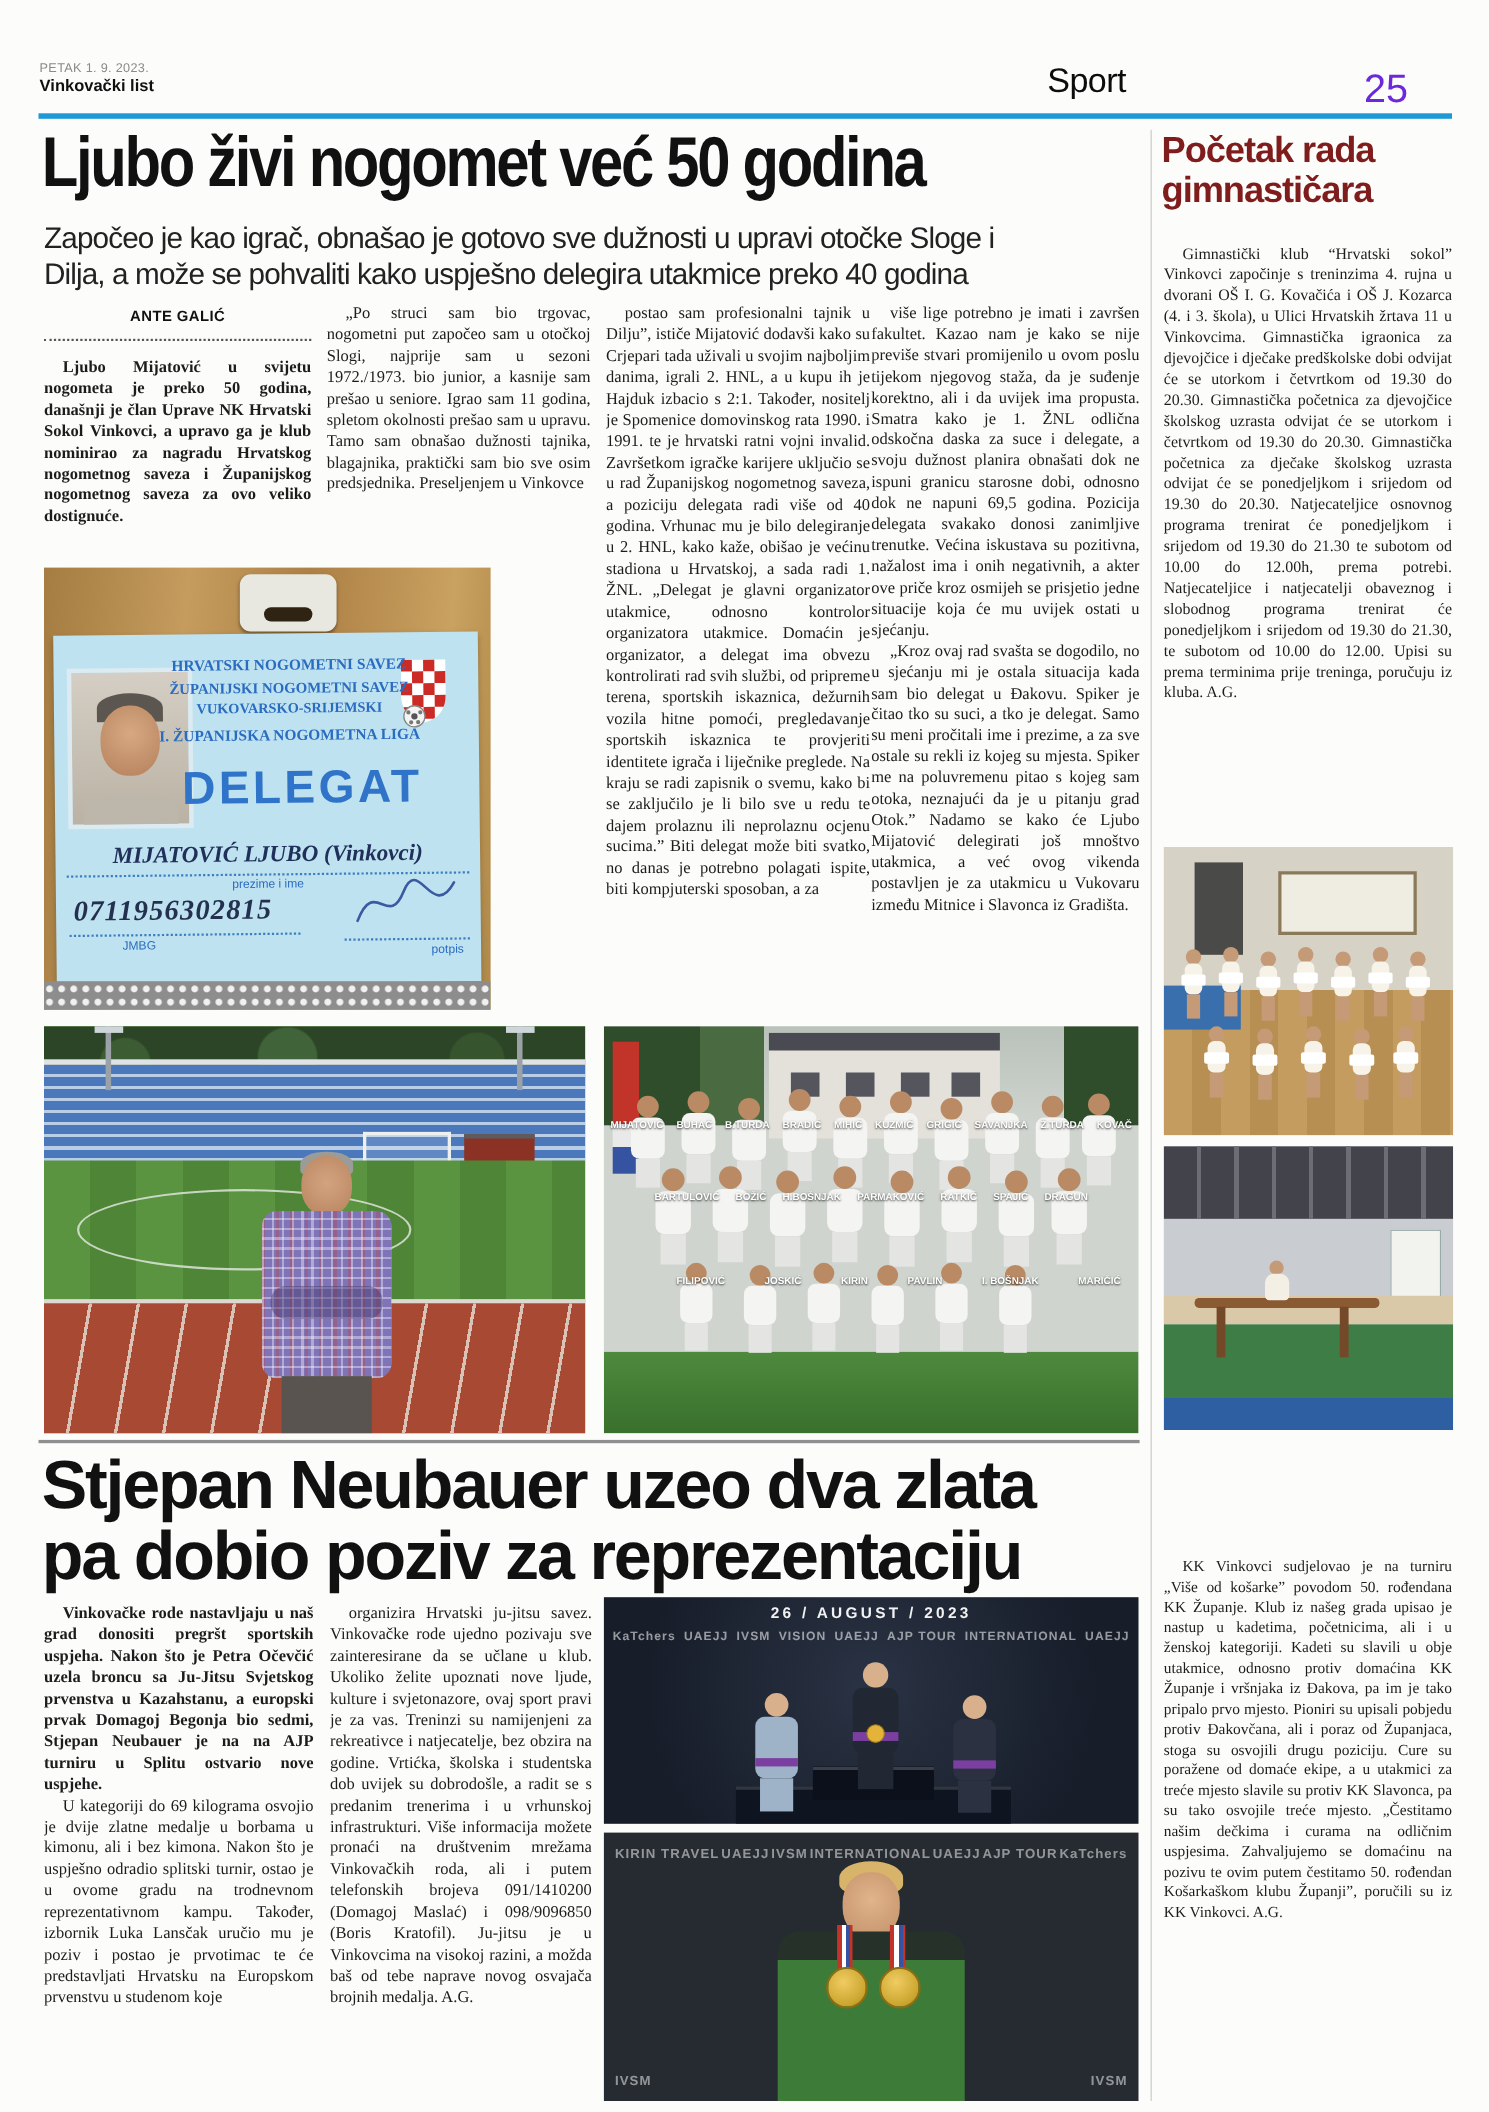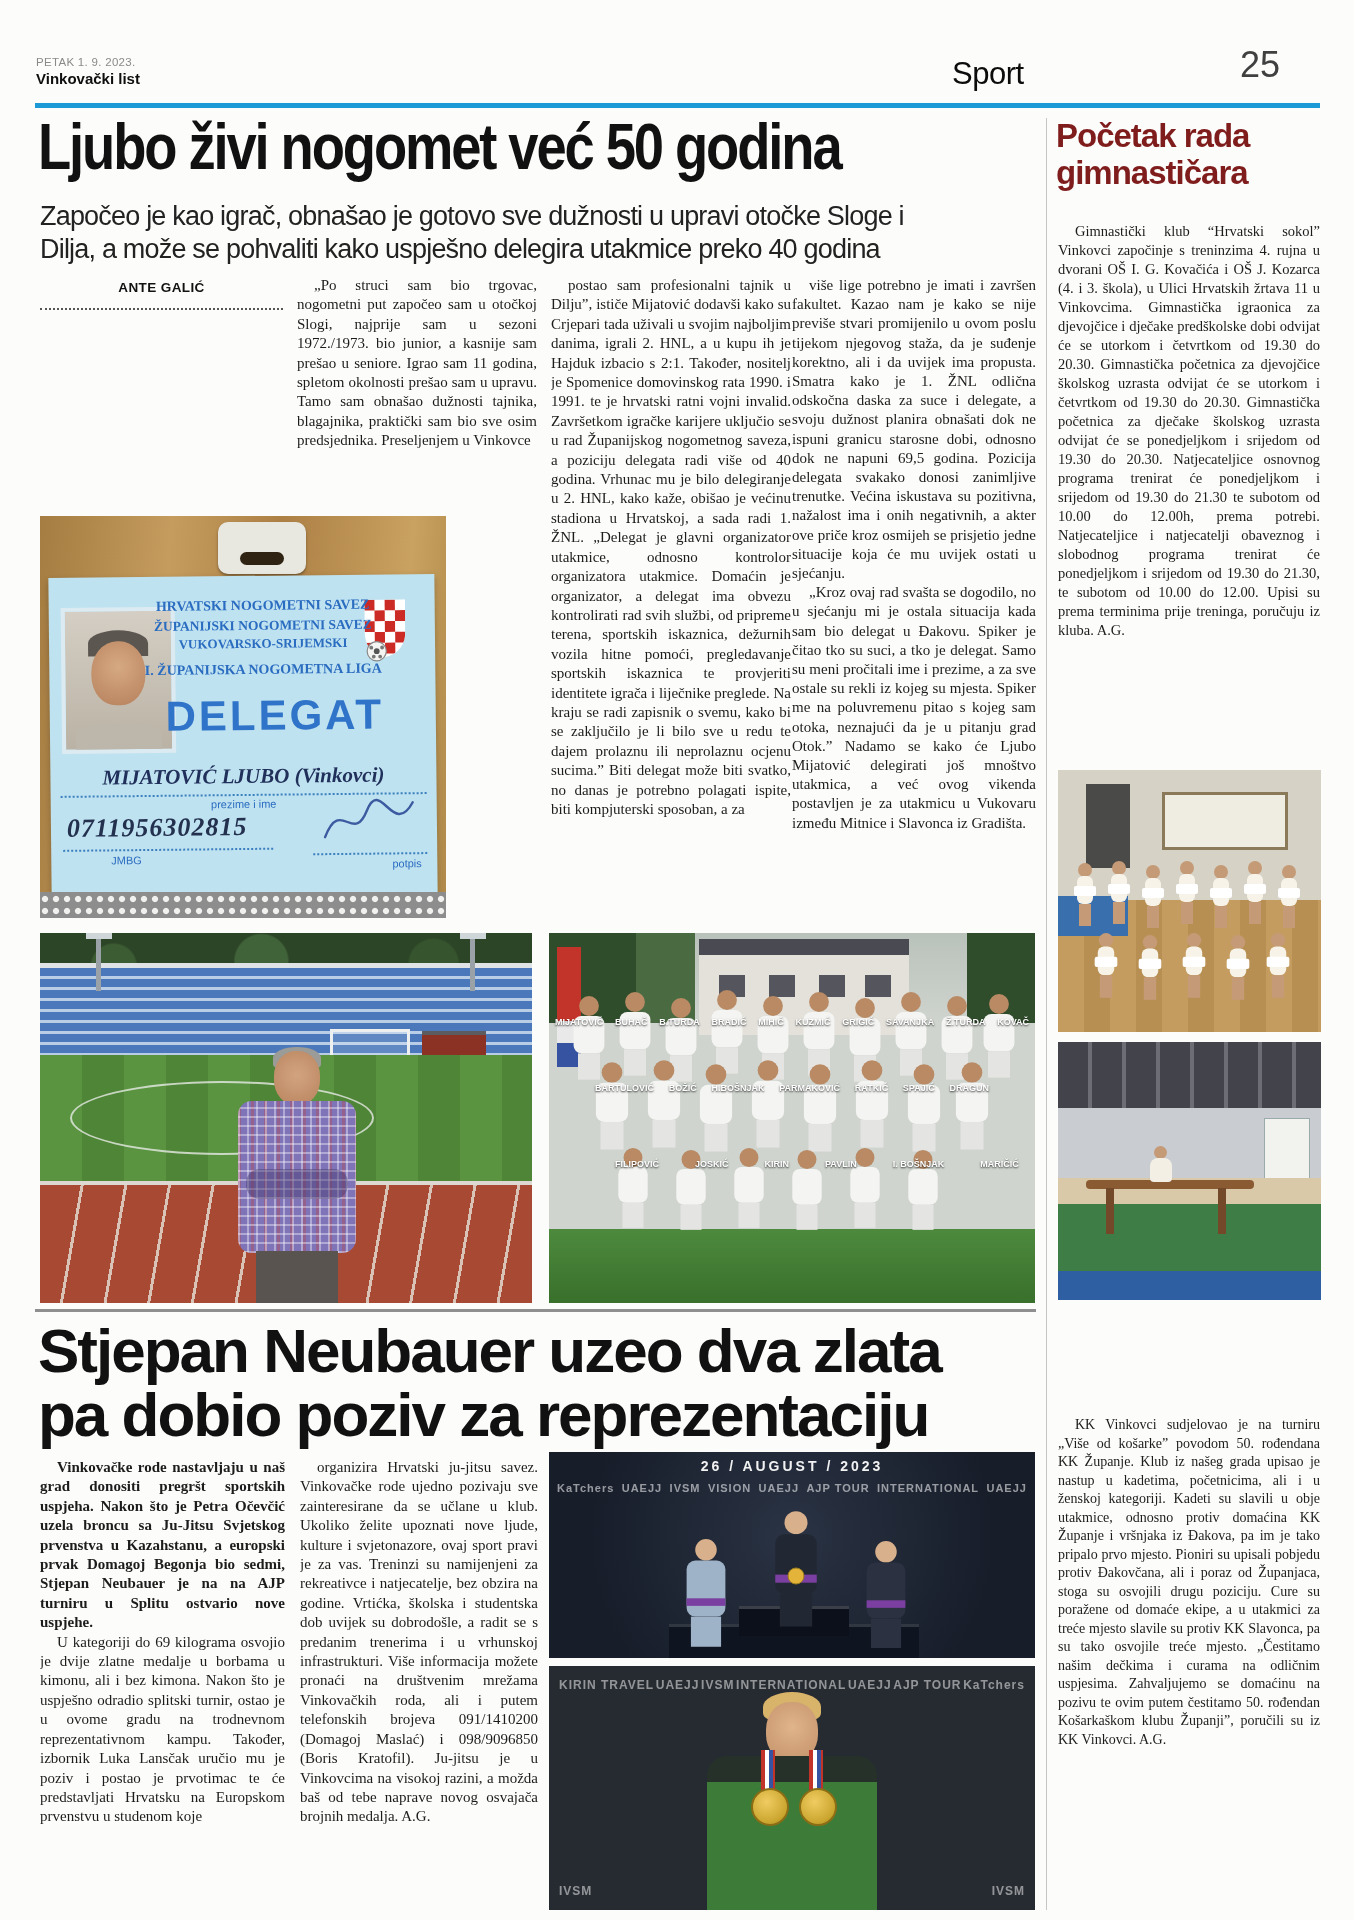--- a/index.html
+++ b/index.html
@@ -4,21 +4,21 @@
 <style>
   html,body{margin:0;padding:0;background:#e9e7e2;}
   .page{position:relative;width:1354px;height:1920px;margin:0 auto;background:#fcfcfa;
         font-family:"Liberation Serif",serif;color:#1b1b1b;overflow:hidden;}
   .abs{position:absolute;}
 
   
   .hdr-date{left:36px;top:56px;font:400 11.5px "Liberation Sans",sans-serif;color:#8a8a8a;letter-spacing:.3px;}
   .hdr-pub{left:36px;top:70px;font:700 15px "Liberation Sans",sans-serif;color:#0f0f0f;}
   .hdr-section{left:952px;top:56px;font:500 31px "Liberation Sans",sans-serif;color:#0c0c0c;letter-spacing:-.5px;}
-  .hdr-page{left:1240px;top:44px;font:300 36px "Liberation Sans",sans-serif;color:#404040;}
+  .hdr-page{left:1240px;top:60px;font:300 36px "Liberation Sans",sans-serif;color:#6d28d9;}
   .hdr-rule{left:35px;top:103px;width:1285px;height:5px;background:#1d9ad6;}
 
   
   .v-divider{left:1046px;top:118px;width:1px;height:1792px;background:#c6c6c4;}
   .h-rule-bottom{left:35px;top:1309px;width:1001px;height:3px;background:#8f8f8f;}
 
   
   .headline-main{left:38px;top:114px;font:800 64px/1.06 "Liberation Sans",sans-serif;color:#111;
                  letter-spacing:-2.5px;white-space:nowrap;transform:scaleX(.85);transform-origin:0 0;}
   .subhead{font:400 27px/1.2 "Liberation Sans",sans-serif;color:#222;letter-spacing:-.8px;white-space:nowrap;}
@@ -212,20 +212,23 @@
   <div class="abs hdr-section">Sport</div>
   <div class="abs hdr-page">25</div>
   <div class="abs hdr-rule"></div>
   <div class="abs v-divider"></div>
 
   <div class="abs headline-main">Ljubo živi nogomet već 50 godina</div>
   <div class="abs subhead subhead1">Započeo je kao igrač, obnašao je gotovo sve dužnosti u upravi otočke Sloge i</div>
   <div class="abs subhead subhead2">Dilja, a može se pohvaliti kako uspješno delegira utakmice preko 40 godina</div>
   <div class="abs byline">ANTE GALIĆ</div>
 
+  <div class="abs body-col colA">
+    <p class="bold-intro">Ljubo Mijatović u svijetu nogometa je preko 50 godina, današnji je član Uprave NK Hrvatski Sokol Vinkovci, a upravo ga je klub nominirao za nagradu Hrvatskog nogometnog saveza i Županijskog nogometnog saveza za ovo veliko dostignuće.</p>
+  </div>
   <div class="abs body-col colB">
     <p>„Po struci sam bio trgovac, nogometni put započeo sam u otočkoj Slogi, najprije sam u sezoni 1972./1973. bio junior, a kasnije sam prešao u seniore. Igrao sam 11 godina, spletom okolnosti prešao sam u upravu. Tamo sam obnašao dužnosti tajnika, blagajnika, praktički sam bio sve osim predsjednika. Preseljenjem u Vinkovce</p>
   </div>
   <div class="abs body-col colC">
     <p>postao sam profesionalni tajnik u Dilju”, ističe Mijatović dodavši kako su Crjepari tada uživali u svojim najboljim danima, igrali 2. HNL, a u kupu ih je Hajduk izbacio s 2:1. Također, nositelj je Spomenice domovinskog rata 1990. i 1991. te je hrvatski ratni vojni invalid. Završetkom igračke karijere uključio se u rad Županijskog nogometnog saveza, a poziciju delegata radi više od 40 godina. Vrhunac mu je bilo delegiranje u 2. HNL, kako kaže, obišao je većinu stadiona u Hrvatskoj, a sada radi 1. ŽNL. „Delegat je glavni organizator utakmice, odnosno kontrolor organizatora utakmice. Domaćin je organizator, a delegat ima obvezu kontrolirati rad svih službi, od pripreme terena, sportskih iskaznica, dežurnih vozila hitne pomoći, pregledavanje sportskih iskaznica te provjeriti identitete igrača i liječnike preglede. Na kraju se radi zapisnik o svemu, kako bi se zaključilo je li bilo sve u redu te dajem prolaznu ili neprolaznu ocjenu sucima.” Biti delegat može biti svatko, no danas je potrebno polagati ispite, biti kompjuterski sposoban, a za</p>
   </div>
   <div class="abs body-col colD">
     <p>više lige potrebno je imati i završen fakultet. Kazao nam je kako se nije previše stvari promijenilo u ovom poslu tijekom njegovog staža, da je suđenje korektno, ali i da uvijek ima propusta. Smatra kako je 1. ŽNL odlična odskočna daska za suce i delegate, a svoju dužnost planira obnašati dok ne ispuni granicu starosne dobi, odnosno dok ne napuni 69,5 godina. Pozicija delegata svakako donosi zanimljive trenutke. Većina iskustava su pozitivna, nažalost ima i onih negativnih, a akter ove priče kroz osmijeh se prisjetio jedne situacije koja će mu uvijek ostati u sjećanju.</p>
     <p>„Kroz ovaj rad svašta se dogodilo, no u sjećanju mi je ostala situacija kada sam bio delegat u Đakovu. Spiker je čitao tko su suci, a tko je delegat. Samo su meni pročitali ime i prezime, a za sve ostale su rekli iz kojeg su mjesta. Spiker me na poluvremenu pitao s kojeg sam otoka, neznajući da je u pitanju grad Otok.” Nadamo se kako će Ljubo Mijatović delegirati još mnoštvo utakmica, a već ovog vikenda postavljen je za utakmicu u Vukovaru između Mitnice i Slavonca iz Gradišta.</p>
   </div>

